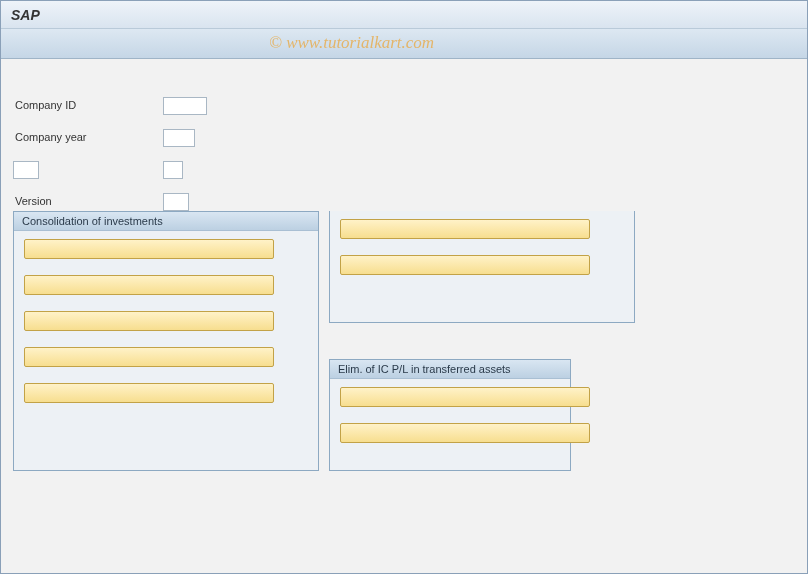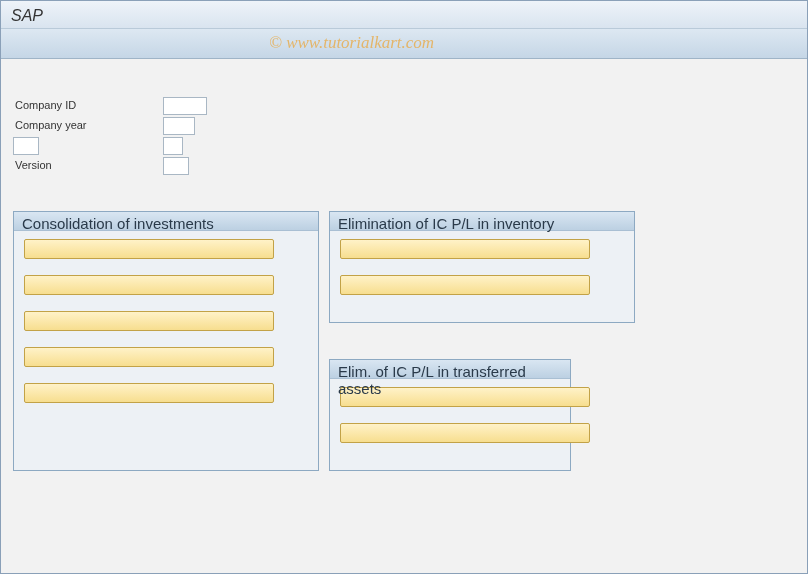--- a/index.html
+++ b/index.html
@@ -13,22 +13,22 @@
       position: relative;
       border: 1px solid #8aa0b8;
     }
     .titlebar {
       background: linear-gradient(#eef3f9, #d9e4ef);
       border-bottom: 1px solid #b9cad9;
       height: 28px;
       padding: 6px 10px;
     }
     .titlebar .title {
-      font-size: 16px;
-      font-weight: normal;
+      font-size: 14px;
+      font-weight: bold;
       font-style: italic;
       color: #333;
     }
     .toolbar {
       background: linear-gradient(#dde8f2, #c5d6e6);
       border-bottom: 1px solid #9fb4c7;
       height: 30px;
       position: relative;
     }
     .watermark {
@@ -42,22 +42,21 @@
       pointer-events: none;
       user-select: none;
       font-style: italic;
     }
     .content {
       padding: 38px 12px 12px 12px;
     }
     .field-grid {
       display: grid;
       grid-template-columns: 150px auto;
-      row-gap: 2px;
-      margin-bottom: 36px;
+      row-gap: 14px;
       width: 360px;
     }
     .field-label {
       font-size: 11px;
       color: #333;
       padding-top: 2px;
       padding-left: 2px;
     }
     .field-input {
       border: 1px solid #a9b7c4;
@@ -78,21 +77,21 @@
     .groupbox {
       position: absolute;
       border: 1px solid #8da9c2;
       border-top: none;
       background: #edf1f5;
     }
     .groupbox .gb-title {
       background: linear-gradient(#d9e6f2, #bcd0e2);
       border-top: 1px solid #8da9c2;
       border-bottom: 1px solid #a9bfd3;
-      font-size: 15px;
+      font-size: 11px;
       color: #2a3a4a;
       padding: 3px 8px;
       height: 20px;
     }
     .groupbox .gb-body {
       padding: 8px 10px;
     }
     .sap-btn {
       display: block;
       border: 1px solid #c2a247;
@@ -144,21 +143,20 @@
       <div class="gb-body">
         <button class="sap-btn"></button>
         <button class="sap-btn"></button>
         <button class="sap-btn"></button>
         <button class="sap-btn"></button>
         <button class="sap-btn"></button>
       </div>
     </div>
 
     <div id="gb2" class="groupbox">
-      <div class="gb-title">Elimination of IC P/L in inventory</div>
       <div class="gb-body">
         <button class="sap-btn"></button>
         <button class="sap-btn"></button>
       </div>
     </div>
 
     <div id="gb3" class="groupbox">
       <div class="gb-title">Elim. of IC P/L in transferred assets</div>
       <div class="gb-body">
         <button class="sap-btn"></button>

